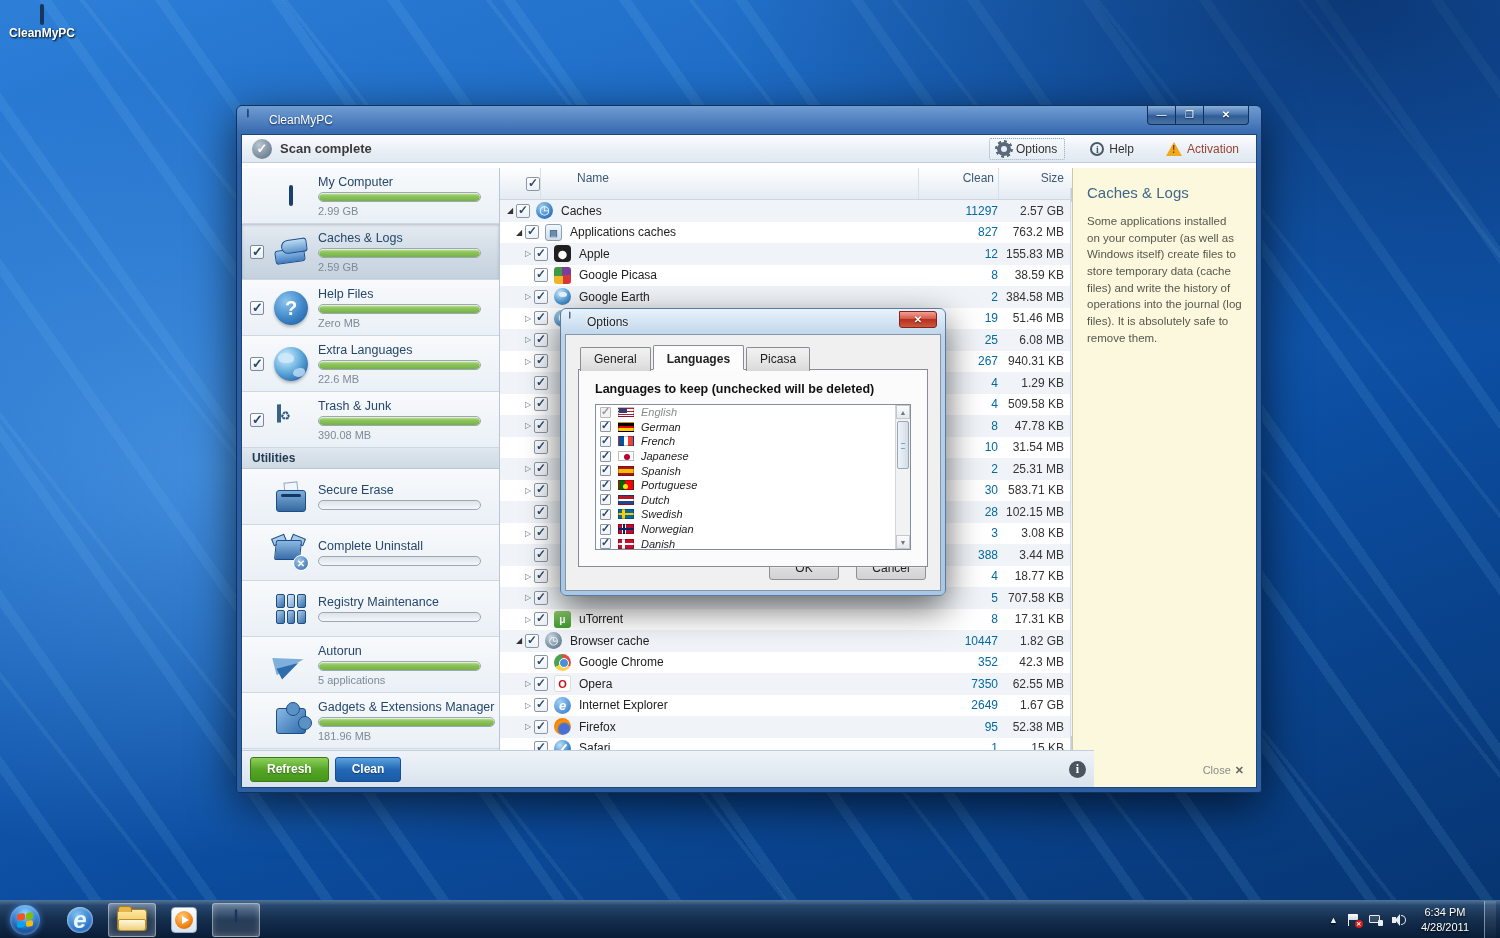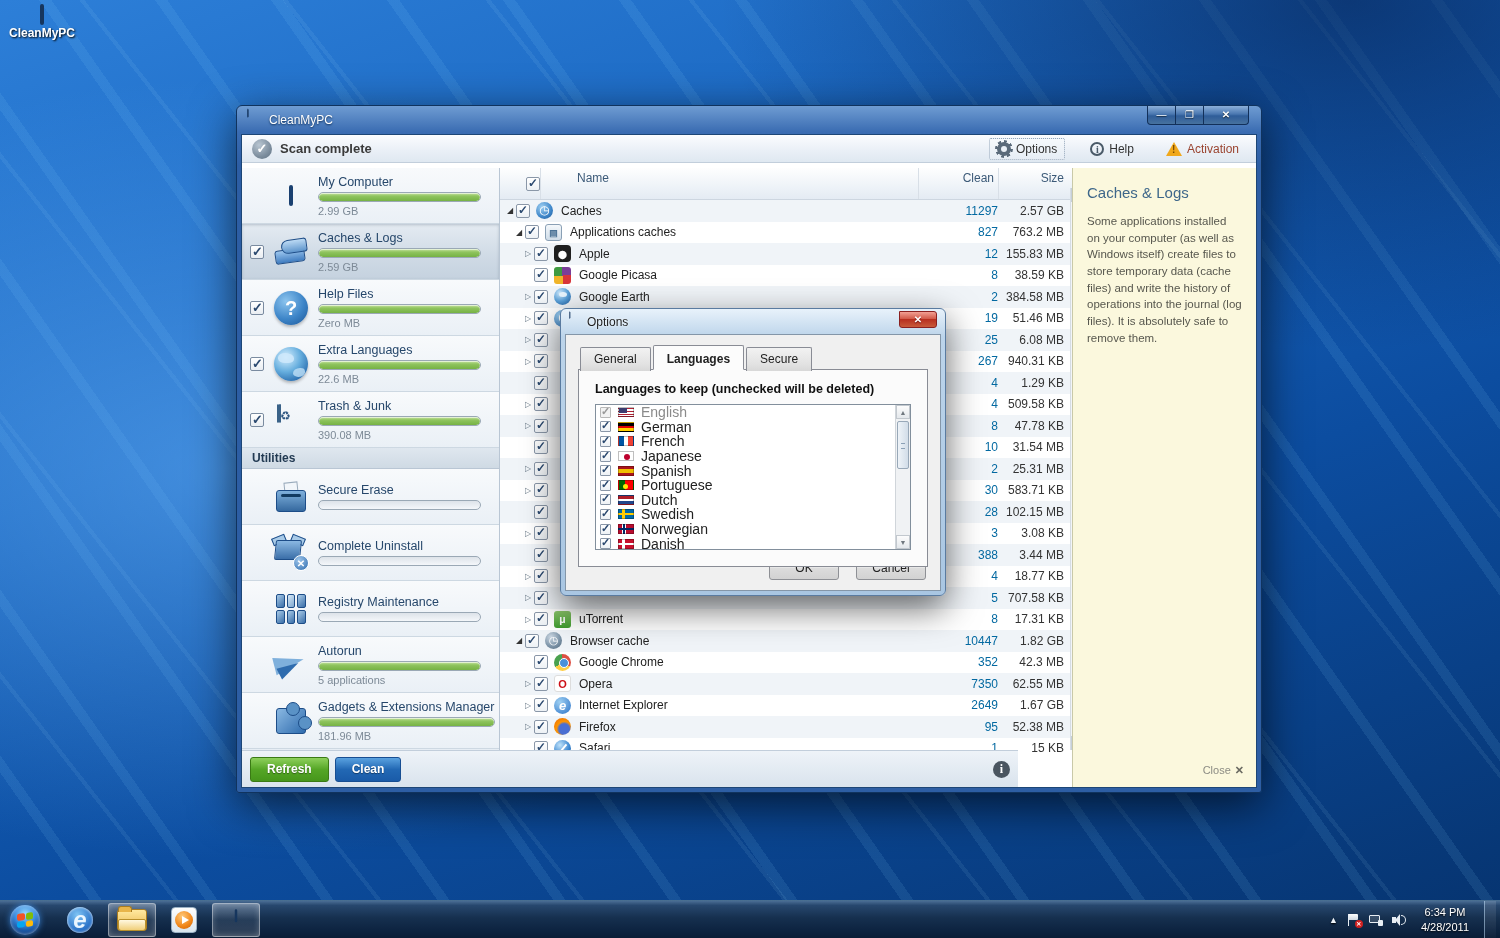--- a/index.html
+++ b/index.html
@@ -187,21 +187,21 @@
      border-top:1px solid #8aa4be; border-bottom:1px solid #8aa4be; }
 
   
   .infopanel { position:absolute; right:0; top:33px; bottom:0; width:184px; background:#fbf8dd; border-left:1px solid #c9c9a8; padding:16px 14px; }
   .ip-title { font-size:15px; color:#3e678a; margin-bottom:12px; }
   .ip-body { font-size:11.5px; color:#57574e; line-height:1.45; }
   .ip-close { position:absolute; right:12px; bottom:10px; font-size:11px; color:#8c8c84; cursor:pointer; }
   .ip-close .x { font-weight:bold; margin-left:4px; color:#6a6a62; }
 
   
-  .bottombar { position:absolute; left:0; bottom:0; height:37px; width:776px;
+  .bottombar { position:absolute; left:0; bottom:0; height:37px; width:852px;
     background:linear-gradient(#eef3f8,#d9e3ed); border-top:1px solid #c2cedb; display:flex; align-items:center; padding:0 8px; }
   .btn { height:25px; border-radius:3px; color:#fff; font-size:12px; font-weight:bold; text-shadow:0 1px 1px rgba(0,0,0,.4);
     padding:0 16px; line-height:23px; cursor:pointer; }
   .btn.green { background:linear-gradient(#8ed05c,#55a626 50%,#46961b); border:1px solid #3a7a14; }
   .btn.blue { background:linear-gradient(#5aa2e0,#2268b4 50%,#1a5ba8); border:1px solid #174e92; margin-left:6px; }
   .bb-info { margin-left:auto; width:17px; height:17px; border-radius:50%; background:#4a5560; color:#fff;
     font-family:"Liberation Serif",serif; font-weight:bold; font-size:12px; text-align:center; line-height:17px; cursor:pointer; }
 
   
   .dialog { position:absolute; left:560px; top:308px; width:386px; height:288px;
@@ -221,21 +221,21 @@
   .tabpanel { position:relative; border:1px solid #898c95; background:#fbfbfb; height:198px; padding:12px 16px; z-index:1; }
   .lg-label { font-size:12.5px; font-weight:bold; color:#111; margin-bottom:8px; }
   .langbox { border:1px solid #828f9c; background:#fff; height:146px; position:relative; overflow:hidden; }
   .lrow { height:14.6px; display:flex; align-items:center; padding-left:4px; cursor:pointer; }
   .lcheck { width:11px; height:11px; flex:0 0 11px; border:1px solid #8a97a8; border-radius:1px;
     background:linear-gradient(#fff,#edf1f5); position:relative; }
   .lcheck::after { content:"✓"; position:absolute; left:0px; top:-3px; font-size:11px; font-weight:bold; color:#2c4a70; }
   .lcheck.disabled { background:#f2f2f2; border-color:#b8b8b8; }
   .lcheck.disabled::after { color:#9a9a9a; }
   .flag { width:16px; height:10px; flex:0 0 16px; margin:0 7px; border:1px solid rgba(0,0,0,.25); position:relative; overflow:hidden; }
-  .lname { font-size:14px; color:#222; }
+  .lname { font-size:11px; color:#222;font-style:italic; }
   .lrow.disabled .lname { color:#8a8a8a; }
   .flag.us { background:repeating-linear-gradient(180deg,#b22234 0 1.4px,#fff 1.4px 2.8px); }
   .flag.us::after{ content:""; position:absolute; left:0; top:0; width:8px; height:5px; background:#3c3b6e; }
   .flag.de { background:linear-gradient(180deg,#000 33%,#d00 33% 66%,#ffce00 66%); }
   .flag.fr { background:linear-gradient(90deg,#0055a4 33%,#fff 33% 66%,#ef4135 66%); }
   .flag.jp { background:#fff; } .flag.jp::after{ content:""; position:absolute; left:5px; top:2px; width:6px; height:6px; border-radius:50%; background:#bc002d; }
   .flag.es { background:linear-gradient(180deg,#aa151b 25%,#f1bf00 25% 75%,#aa151b 75%); }
   .flag.pt { background:linear-gradient(90deg,#006600 40%,#ff0000 40%); }
   .flag.pt::after{ content:""; position:absolute; left:4px; top:3px; width:5px; height:5px; border-radius:50%; background:#ffe800; }
   .flag.nl { background:linear-gradient(180deg,#ae1c28 33%,#fff 33% 66%,#21468b 66%); }
@@ -777,21 +777,21 @@
       <span class="tb-icon mini-monitor">
         <span class="mm-screen"></span><span class="mm-stand"></span><span class="mm-base"></span>
       </span>
       <span class="dt-text">Options</span>
       <span class="dlg-close">✕</span>
     </div>
     <div class="dlg-body">
       <div class="tabs" id="dlg-tabs">
           <span class="tab">General</span>
           <span class="tab active">Languages</span>
-          <span class="tab">Secure</span>
+          <span class="tab">Picasa</span>
         </div>
       <div class="tabpanel">
         <div class="lg-label">Languages to keep (unchecked will be deleted)</div>
         <div class="langbox">
           <div id="langlist">
               <div class="lrow disabled">
                 <span class="lcheck disabled"></span>
                 <span class="flag us"></span>
                 <span class="lname">English</span>
               </div>

